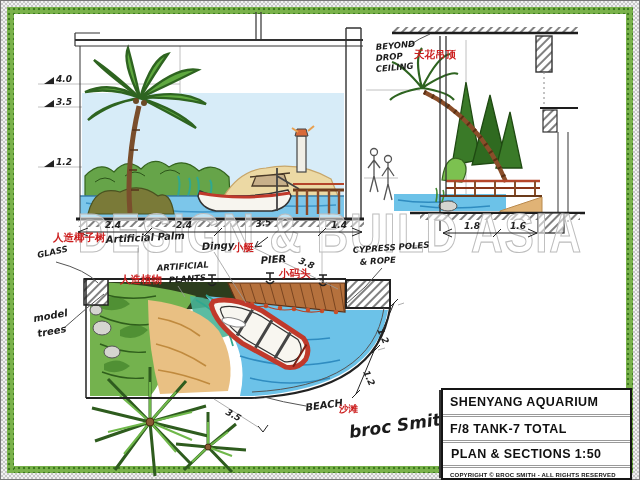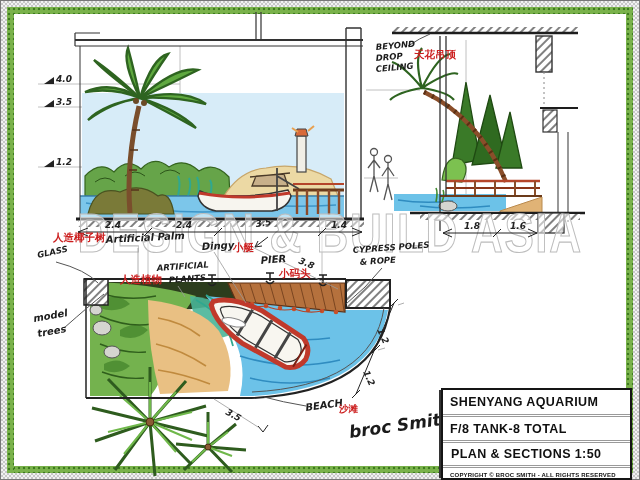--- a/index.html
+++ b/index.html
@@ -299,17 +299,17 @@
 
       <text class="hand" x="306" y="411" transform="rotate(-8 306 411)">BEACH</text>
       <text class="cn-sm" x="339" y="412">沙滩</text>
 
       <text class="sig" x="350" y="438" transform="rotate(-8 350 438)">broc Smith</text>
     </g>
   </svg>
 
   <div id="titleblock">
     <div class="row r1">SHENYANG AQUARIUM</div>
-    <div class="row r2">F/8 TANK-8 TOTAL</div>
+    <div class="row r2">F/8 TANK-7 TOTAL</div>
     <div class="row r3">PLAN &amp; SECTIONS 1:50</div>
     <div class="row r4">COPYRIGHT © BROC SMITH - ALL RIGHTS RESERVED</div>
   </div>
 </div>
 
 </body></html>

